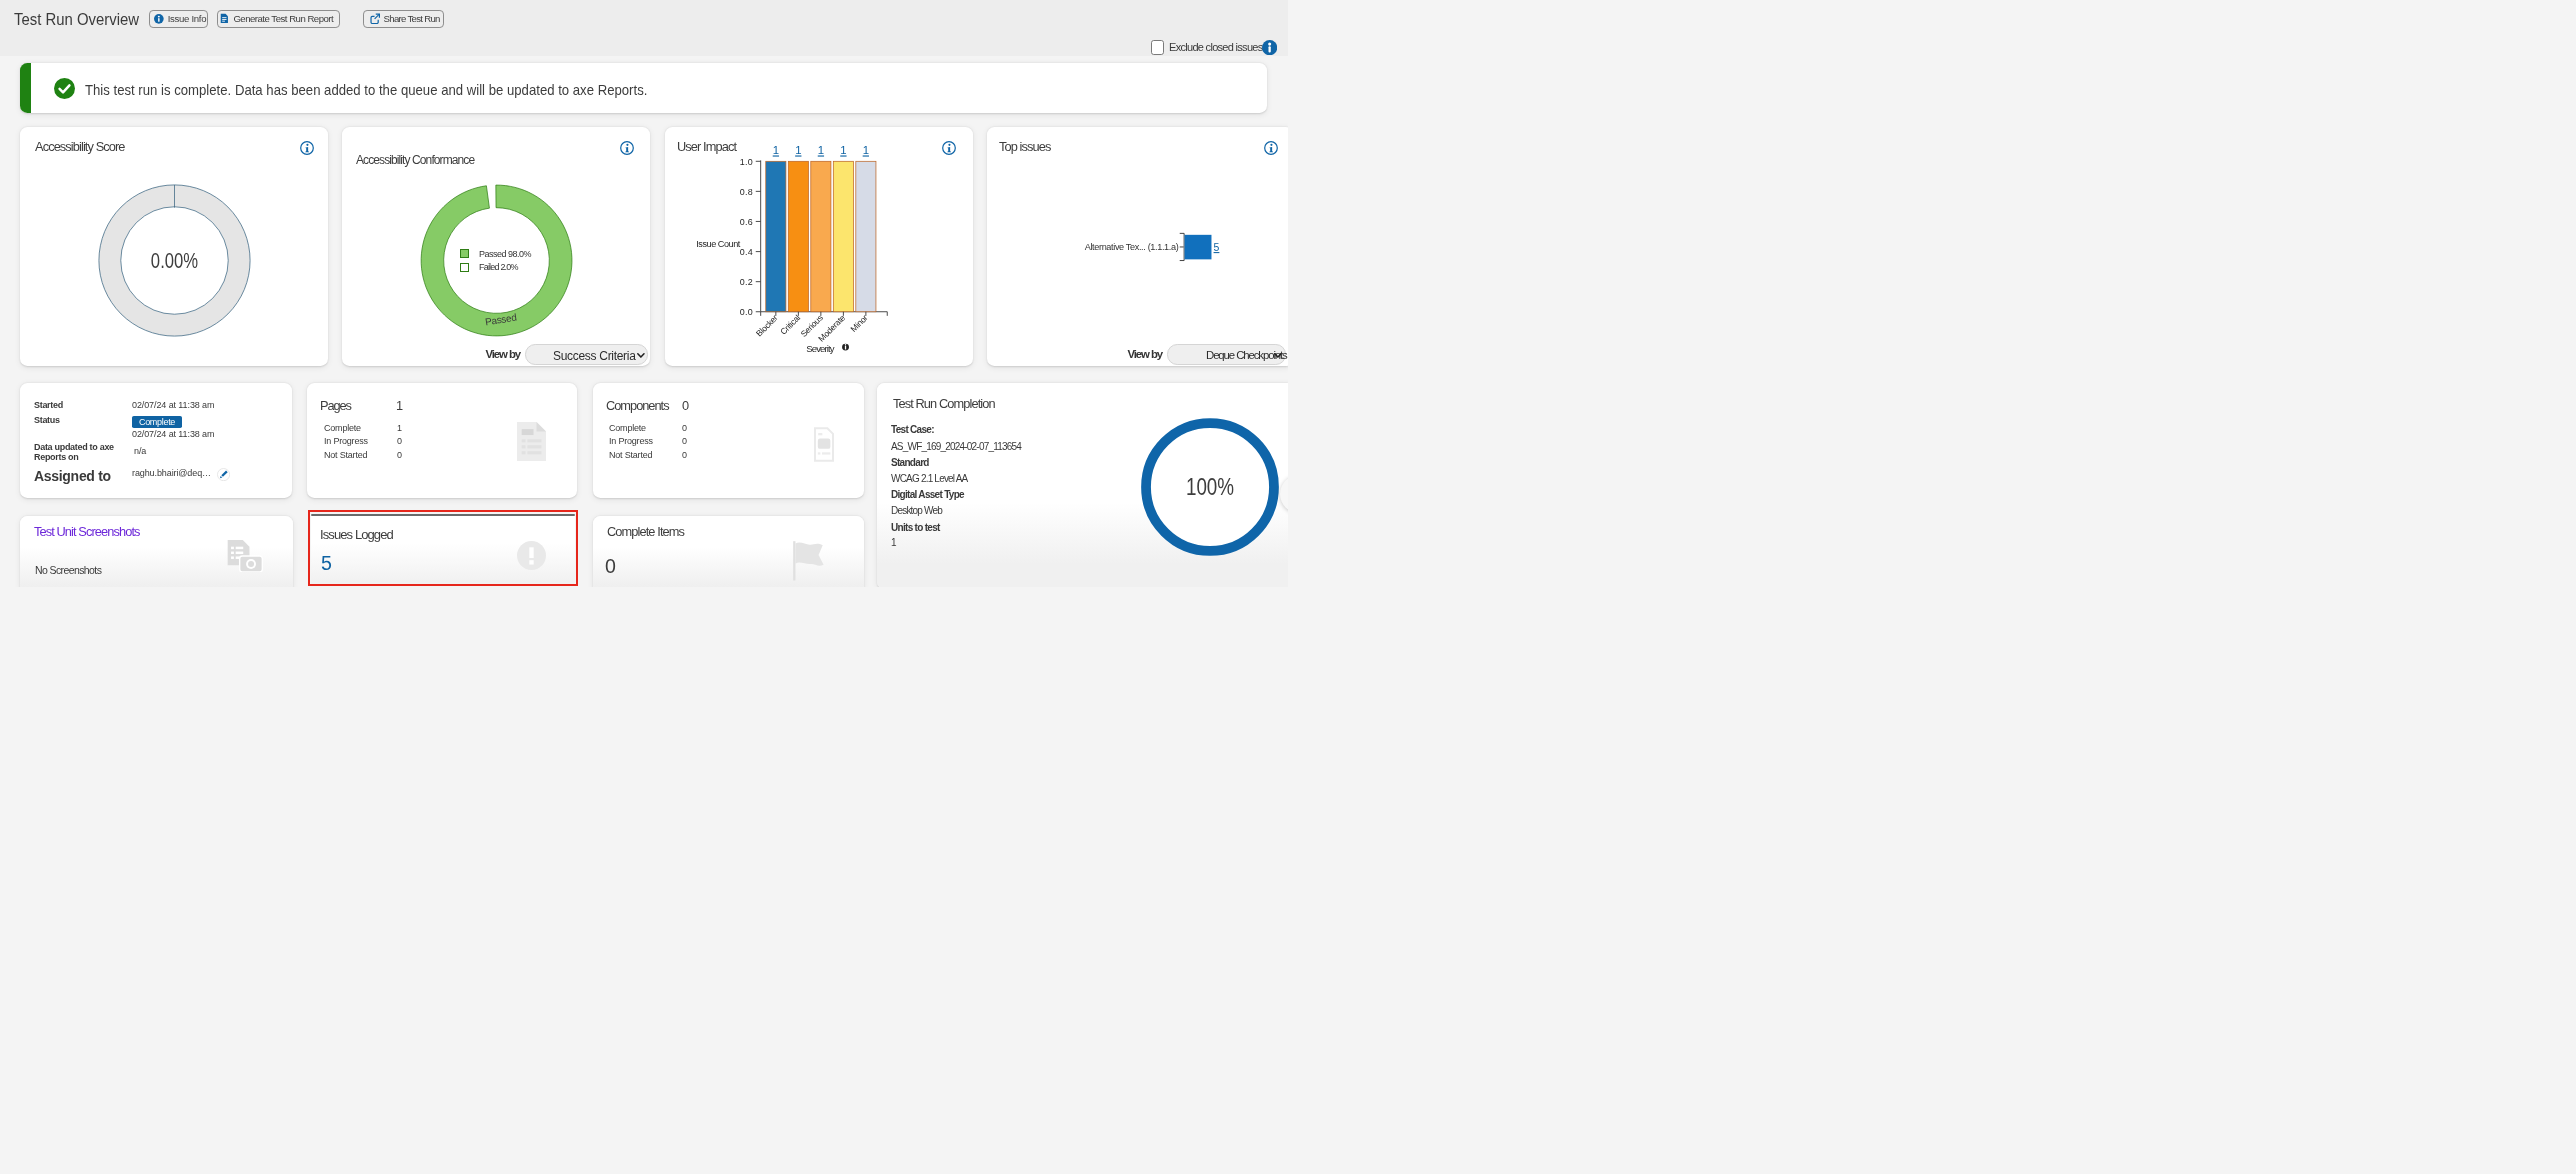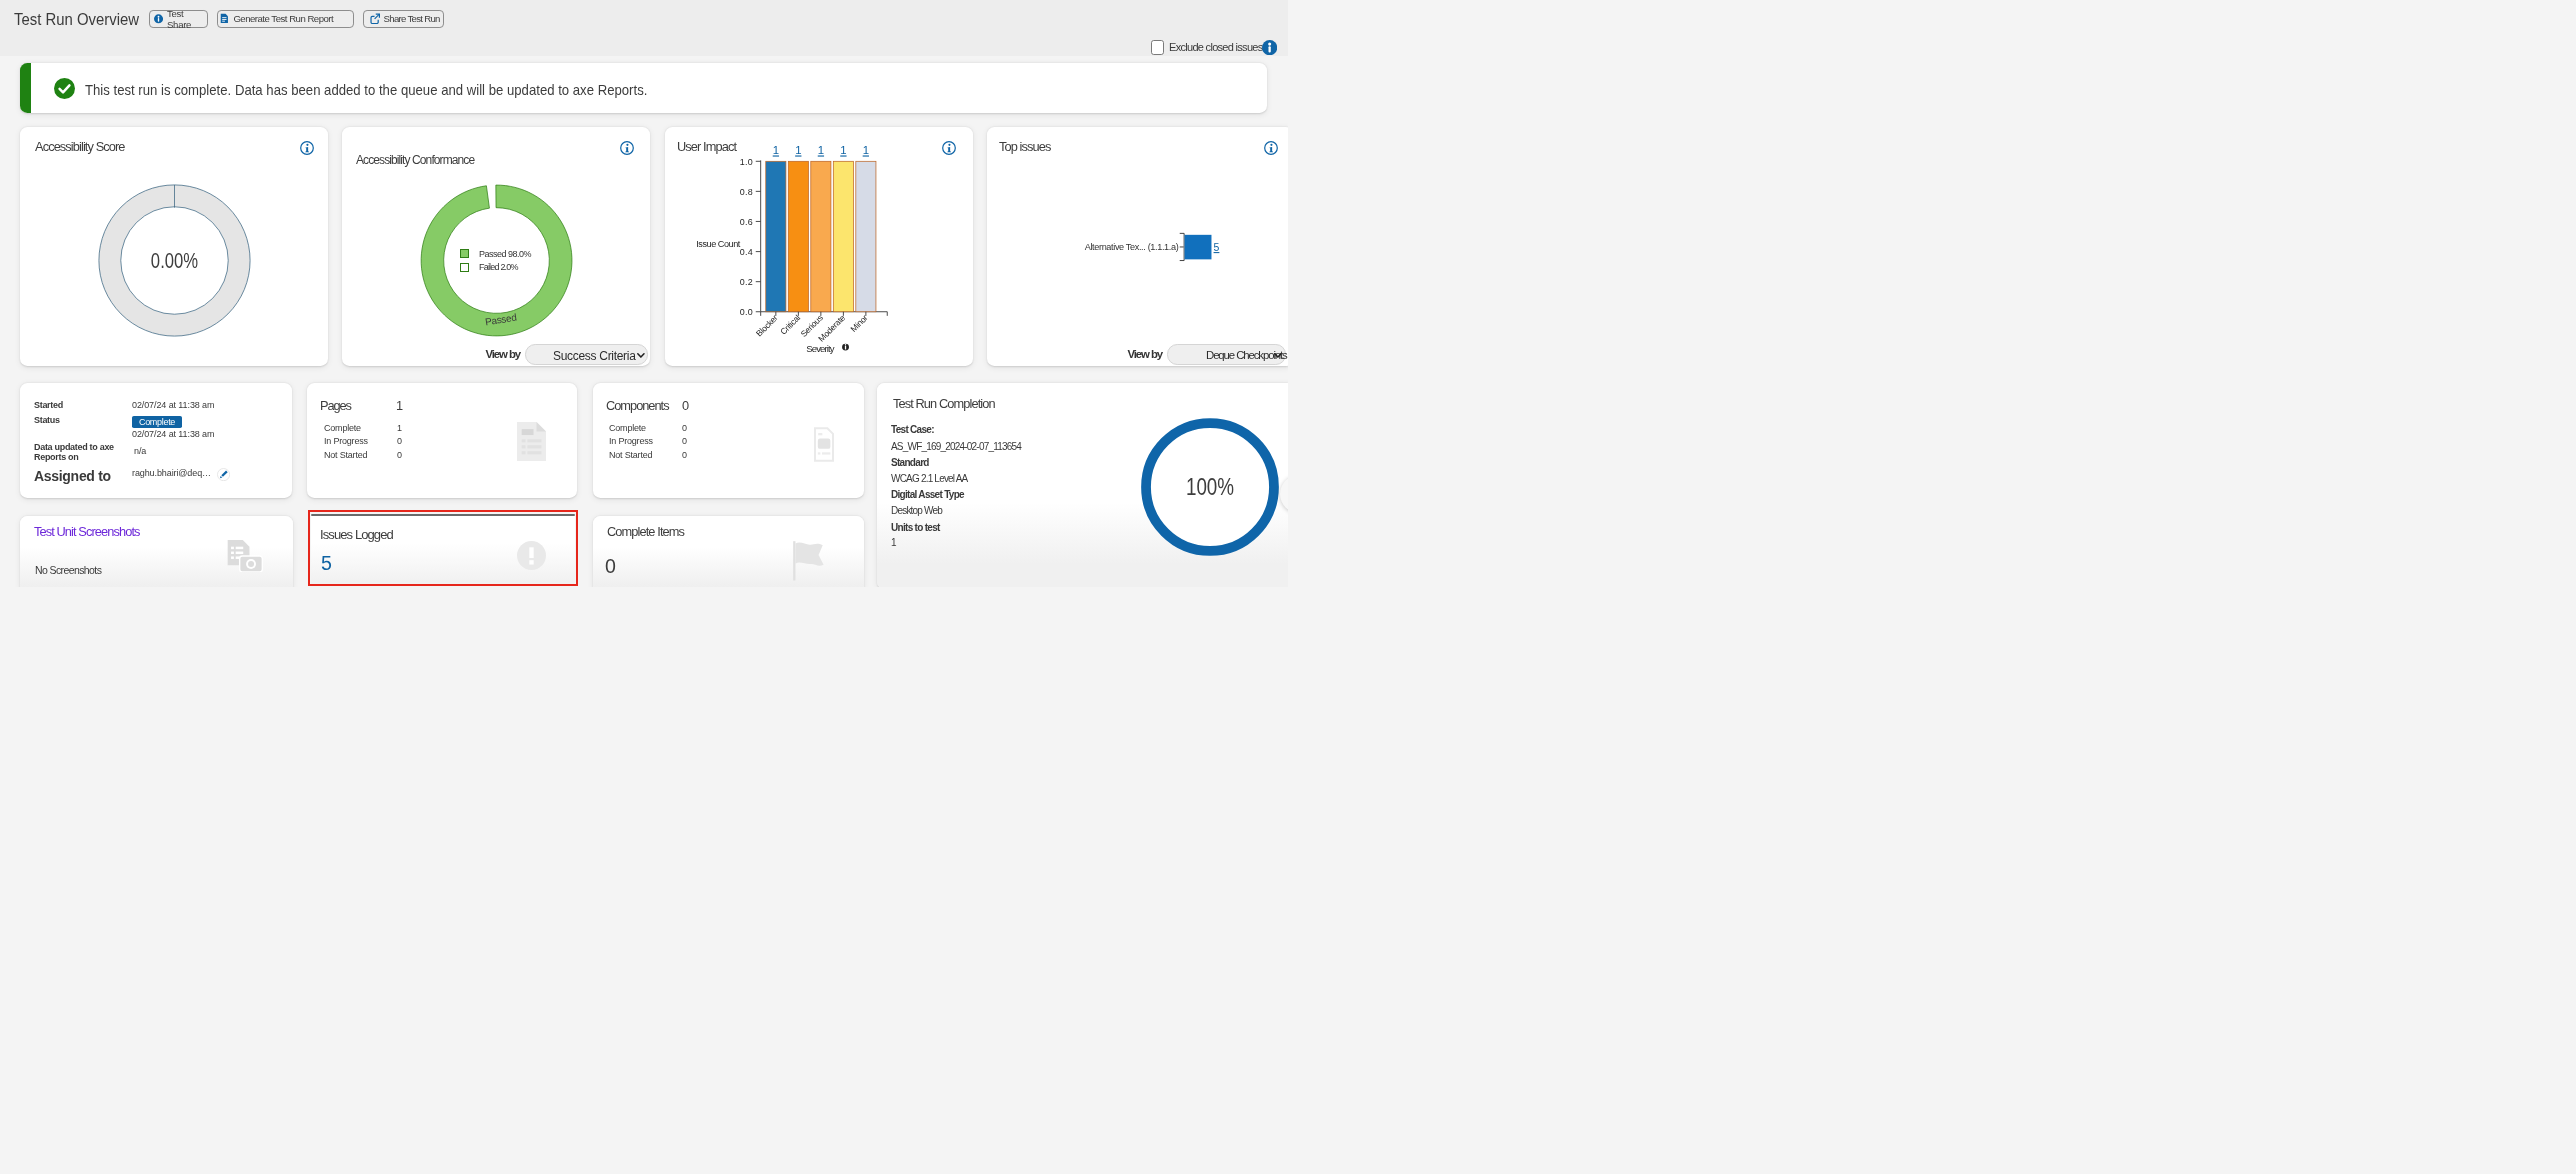--- a/index.html
+++ b/index.html
@@ -13,23 +13,23 @@
 </style></head><body>
 <div id="page">
 <div class="hdr"></div>
 <div class="t" style="left:13.7px;top:10.8px;font-size:17.3px;color:#3b3b3b;transform:scaleX(.862);transform-origin:0 0">Test Run Overview</div>
 <div class="btn" style="left:149px;width:59px;padding-left:3.9px">
 <svg style="position:static" width="9.7" height="9.7" viewBox="0 0 16 16">
         <circle cx="8" cy="8" r="8" fill="#1065a7"></circle>
         <circle cx="8" cy="4.3" r="1.6" fill="#fff"></circle>
         <rect x="6.8" y="6.6" width="2.4" height="6.4" rx="1.1" fill="#fff"></rect>
       </svg>
-<span style="margin-left:4.1px;letter-spacing:-0.3px">Test Share</span>
-    </div>
-<div class="btn" style="left:217px;width:137px;padding-left:2px">
+<span style="margin-left:4.1px;letter-spacing:-0.3px">Issue Info</span>
+    </div>
+<div class="btn" style="left:217px;width:123px;padding-left:2px">
 <svg style="position:static" width="8.7" height="10.8" viewBox="0 0 12 14">
         <path d="M1 0.5 h6.6 l3.4 3.4 v9.6 h-10 z" fill="#1065a7"></path>
         <rect x="3" y="5.4" width="6" height="1.2" fill="#fff"></rect>
         <rect x="3" y="7.8" width="6" height="1.2" fill="#fff"></rect>
         <rect x="3" y="10.2" width="3.8" height="1.2" fill="#fff"></rect>
       </svg>
 <span style="margin-left:4.7px;letter-spacing:-0.5px">Generate Test Run Report</span>
     </div>
 <div class="btn" style="left:363px;width:81px;padding-left:4.6px">
 <svg style="position:static" width="11.4" height="11.4" viewBox="0 0 14 14">

